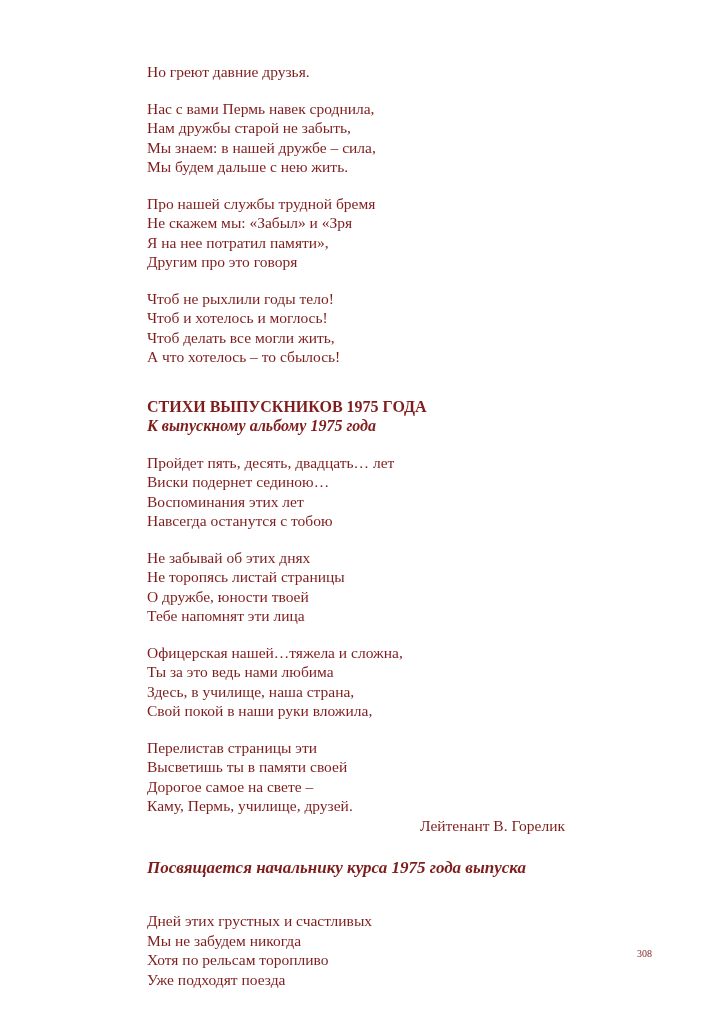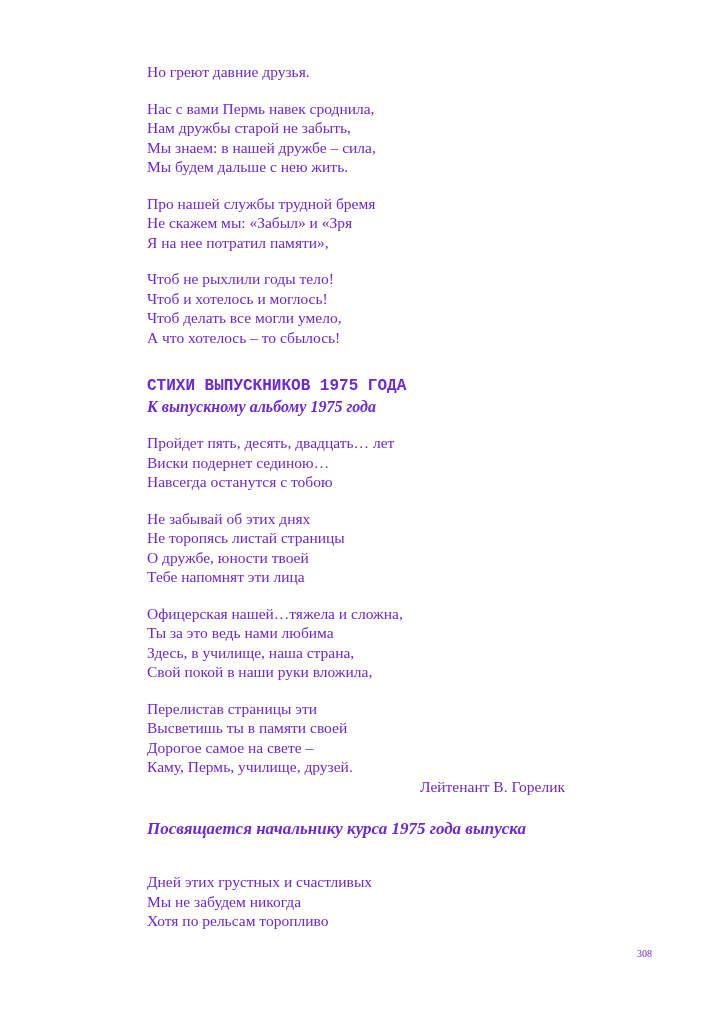--- a/index.html
+++ b/index.html
@@ -5,37 +5,36 @@
   html, body {
     margin: 0;
     padding: 0;
     background: #ffffff;
   }
   .page {
     position: relative;
     width: 723px;
     height: 1024px;
     background: #ffffff;
-    color: #6d28d9;
+    color: #7f1d1d;
     font-family: "Liberation Serif", serif;
     font-size: 15.5px;
     line-height: 19.5px;
     overflow: hidden;
   }
   .content {
     padding: 62px 60px 0 147px;
   }
   .block { margin: 0; }
   .stanza { margin-bottom: 17px; }
   .heading {
     font-weight: bold;
     font-size: 16px;
     margin-top: 30px;
     margin-bottom: 0;
-    font-family: Liberation Mono, monospace;
   }
   .subheading {
     font-weight: bold;
     font-style: italic;
     font-size: 16px;
     margin-bottom: 17px;
   }
   .attribution {
     margin-top: -17px; 
     margin-left: 175px;
@@ -68,36 +67,38 @@
       <div class="block stanza">
         <div class="line">Нас с вами Пермь навек сроднила,</div>
         <div class="line">Нам дружбы старой не забыть,</div>
         <div class="line">Мы знаем: в нашей дружбе – сила,</div>
         <div class="line">Мы будем дальше с нею жить.</div>
       </div>
       <div class="block stanza">
         <div class="line">Про нашей службы трудной бремя</div>
         <div class="line">Не скажем мы: «Забыл» и «Зря</div>
         <div class="line">Я на нее потратил памяти»,</div>
+        <div class="line">Другим про это говоря</div>
       </div>
       <div class="block stanza">
         <div class="line">Чтоб не рыхлили годы тело!</div>
         <div class="line">Чтоб и хотелось и моглось!</div>
-        <div class="line">Чтоб делать все могли умело,</div>
+        <div class="line">Чтоб делать все могли жить,</div>
         <div class="line">А что хотелось – то сбылось!</div>
       </div>
       <div class="block heading">
         <div class="line">СТИХИ ВЫПУСКНИКОВ 1975 ГОДА</div>
       </div>
       <div class="block subheading">
         <div class="line">К выпускному альбому 1975 года</div>
       </div>
       <div class="block stanza">
         <div class="line">Пройдет пять, десять, двадцать… лет</div>
         <div class="line">Виски подернет сединою…</div>
+        <div class="line">Воспоминания этих лет</div>
         <div class="line">Навсегда останутся с тобою</div>
       </div>
       <div class="block stanza">
         <div class="line">Не забывай об этих днях</div>
         <div class="line">Не торопясь листай страницы</div>
         <div class="line">О дружбе, юности твоей</div>
         <div class="line">Тебе напомнят эти лица</div>
       </div>
       <div class="block stanza">
         <div class="line">Офицерская нашей…тяжела и сложна,</div>
@@ -114,16 +115,17 @@
       <div class="block attribution">
         <div class="line">Лейтенант В. Горелик</div>
       </div>
       <div class="block dedication">
         <div class="line">Посвящается начальнику курса 1975 года выпуска</div>
       </div>
       <div class="block stanza">
         <div class="line">Дней этих грустных и счастливых</div>
         <div class="line">Мы не забудем никогда</div>
         <div class="line">Хотя по рельсам торопливо</div>
+        <div class="line">Уже подходят поезда</div>
       </div>
     </div>
   <div class="page-number">308</div>
 </div>
 
 </body></html>

